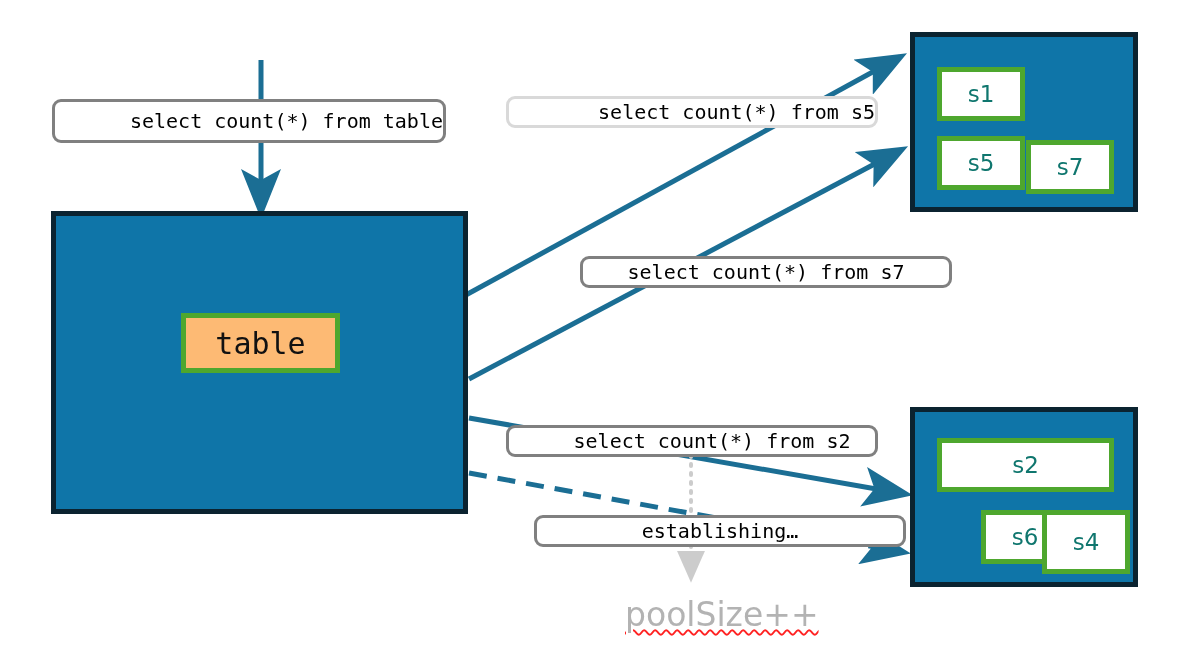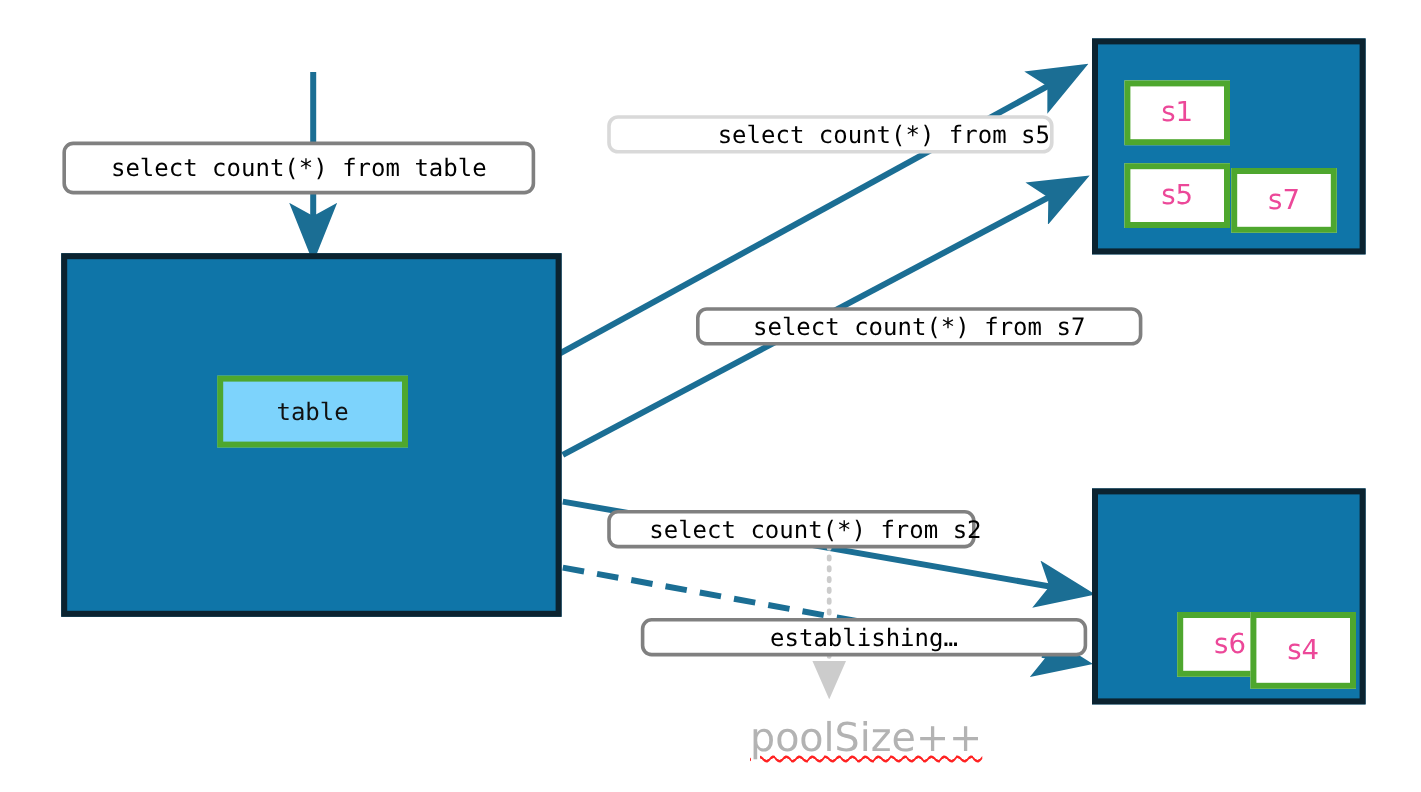--- a/index.html
+++ b/index.html
@@ -34,39 +34,39 @@
   .node {
     position: absolute;
     background: #ffffff;
     border: 5px solid #4ea72e;
     box-sizing: border-box;
     display: flex;
     align-items: center;
     justify-content: center;
     font-family: "DejaVu Sans", sans-serif;
     font-size: 23px;
-    color: #ec4899;
+    color: #0f766e;
     letter-spacing: 0px;
   }
   .db-box {
     position: absolute;
     background: #0f75a8;
     border: 5px solid #0b2330;
     box-sizing: border-box;
   }
   .table-node {
     position: absolute;
-    background: #7dd3fc;
+    background: #fdba74;
     border: 5px solid #4ea72e;
     box-sizing: border-box;
     display: flex;
     align-items: center;
     justify-content: center;
     font-family: "DejaVu Sans Mono", monospace;
-    font-size: 20px;
+    font-size: 30px;
     color: #111111;
   }
   .label-box {
     position: absolute;
     background: #ffffff;
     border: 3px solid #808080;
     border-radius: 9px;
     box-sizing: border-box;
     display: flex;
     align-items: center;
@@ -141,41 +141,44 @@
     <span>s1</span>
   </div>
   <div class="node" style="left:937px; top:136px; width:88px; height:54px;">
     <span>s5</span>
   </div>
   <div class="node" style="left:1026px; top:140px; width:88px; height:54px;">
     <span>s7</span>
   </div>
 
   <div class="server-group" style="left:910px; top:407px; width:228px; height:180px;"></div>
+  <div class="node" style="left:937px; top:438px; width:177px; height:54px;">
+    <span>s2</span>
+  </div>
   <div class="node" style="left:937px; top:510px; width:88px; height:54px;margin-left:44px;">
     <span>s6</span>
   </div>
   <div class="node" style="left:1042px; top:510px; width:88px; height:64px;">
     <span>s4</span>
   </div>
 
-  <div class="label-box" style="left:52px; top:118px; width:394px; height:44px;">
+  <div class="label-box" style="left:52px; top:99px; width:394px; height:44px;justify-content:flex-end;">
     <span>select count(*) from table</span>
   </div>
 
   <div class="label-box light" style="left:506px; top:96px; width:372px; height:32px;">
     <span>select count(*) from s5</span>
   </div>
 
 
   <div class="label-box" style="left:580px; top:256px; width:372px; height:32px;">
     <span>select count(*) from s7</span>
   </div>
 
-  <div class="label-box" style="left:506px; top:425px; width:307px; height:32px;padding-left:40px;">
+  <div class="label-box" style="left:506px; top:425px; width:372px; height:32px;padding-left:40px;">
     <span>select count(*) from s2</span>
   </div>
 
   <div class="label-box" style="left:534px; top:515px; width:372px; height:32px;align-items:center;">
     <span>establishing…</span>
   </div>
 
   <div class="plain-text" style="left:625px; top:595px;">
     <span>poolSize++</span>
   </div>

